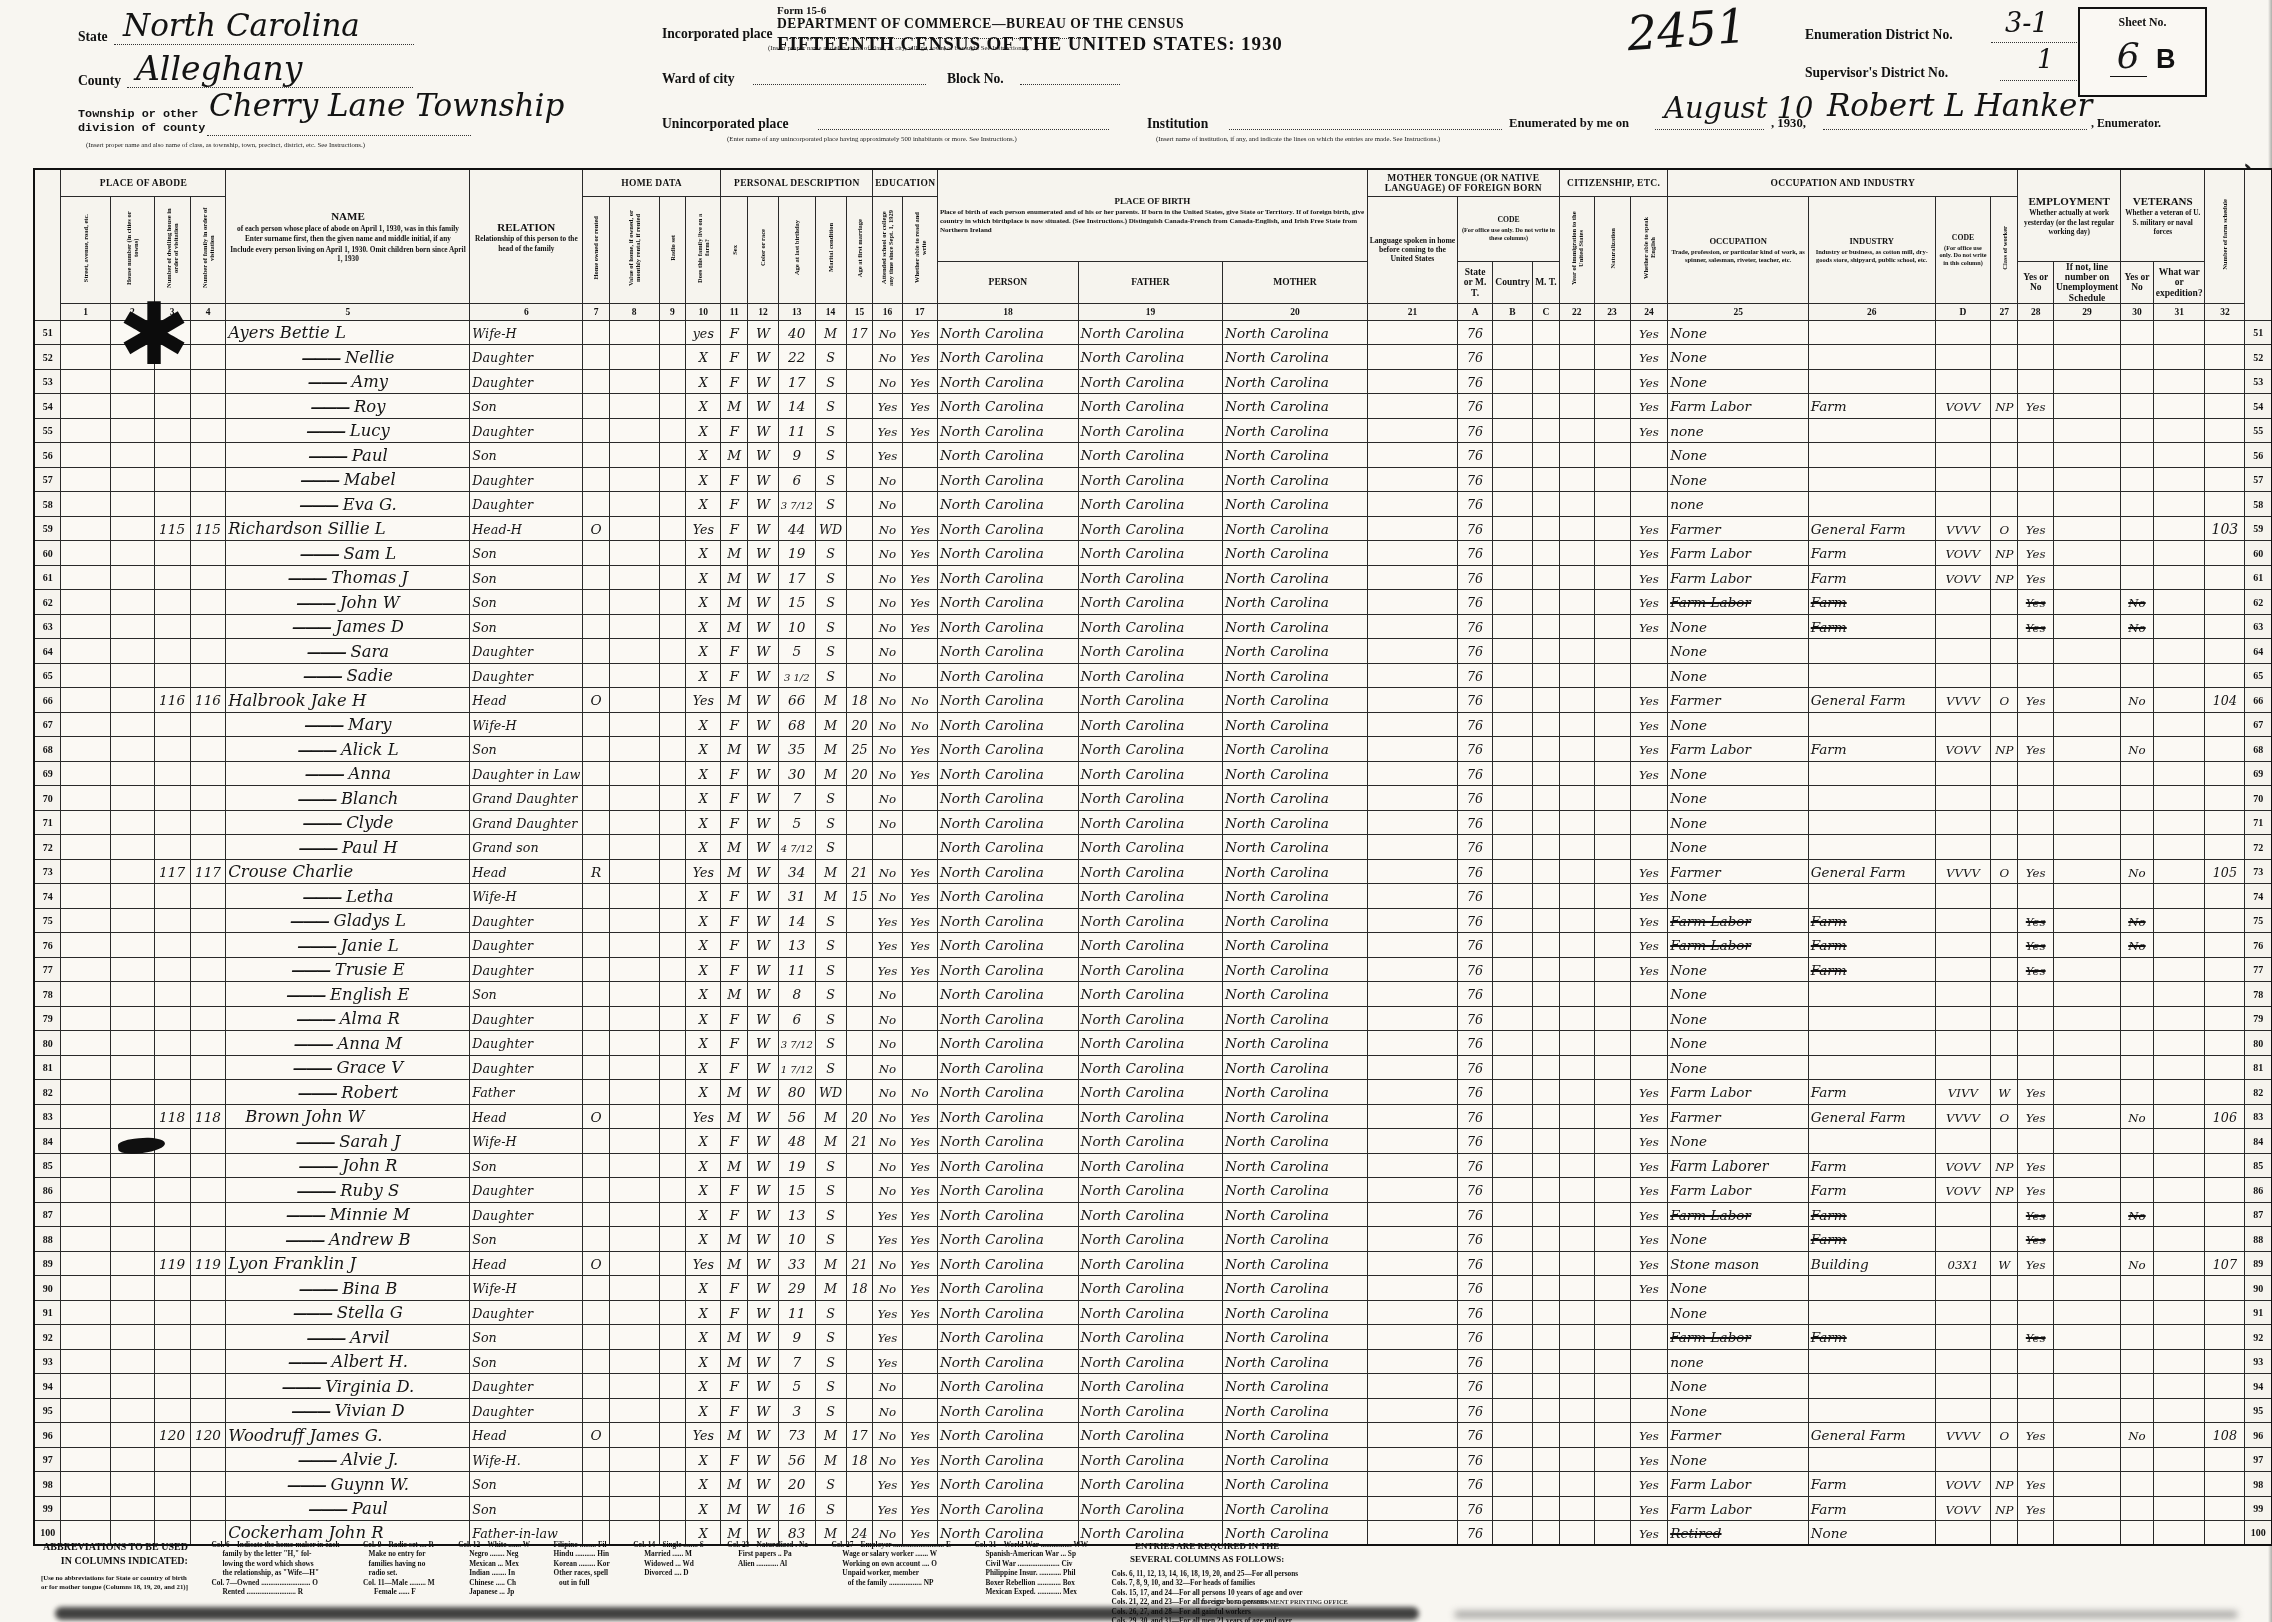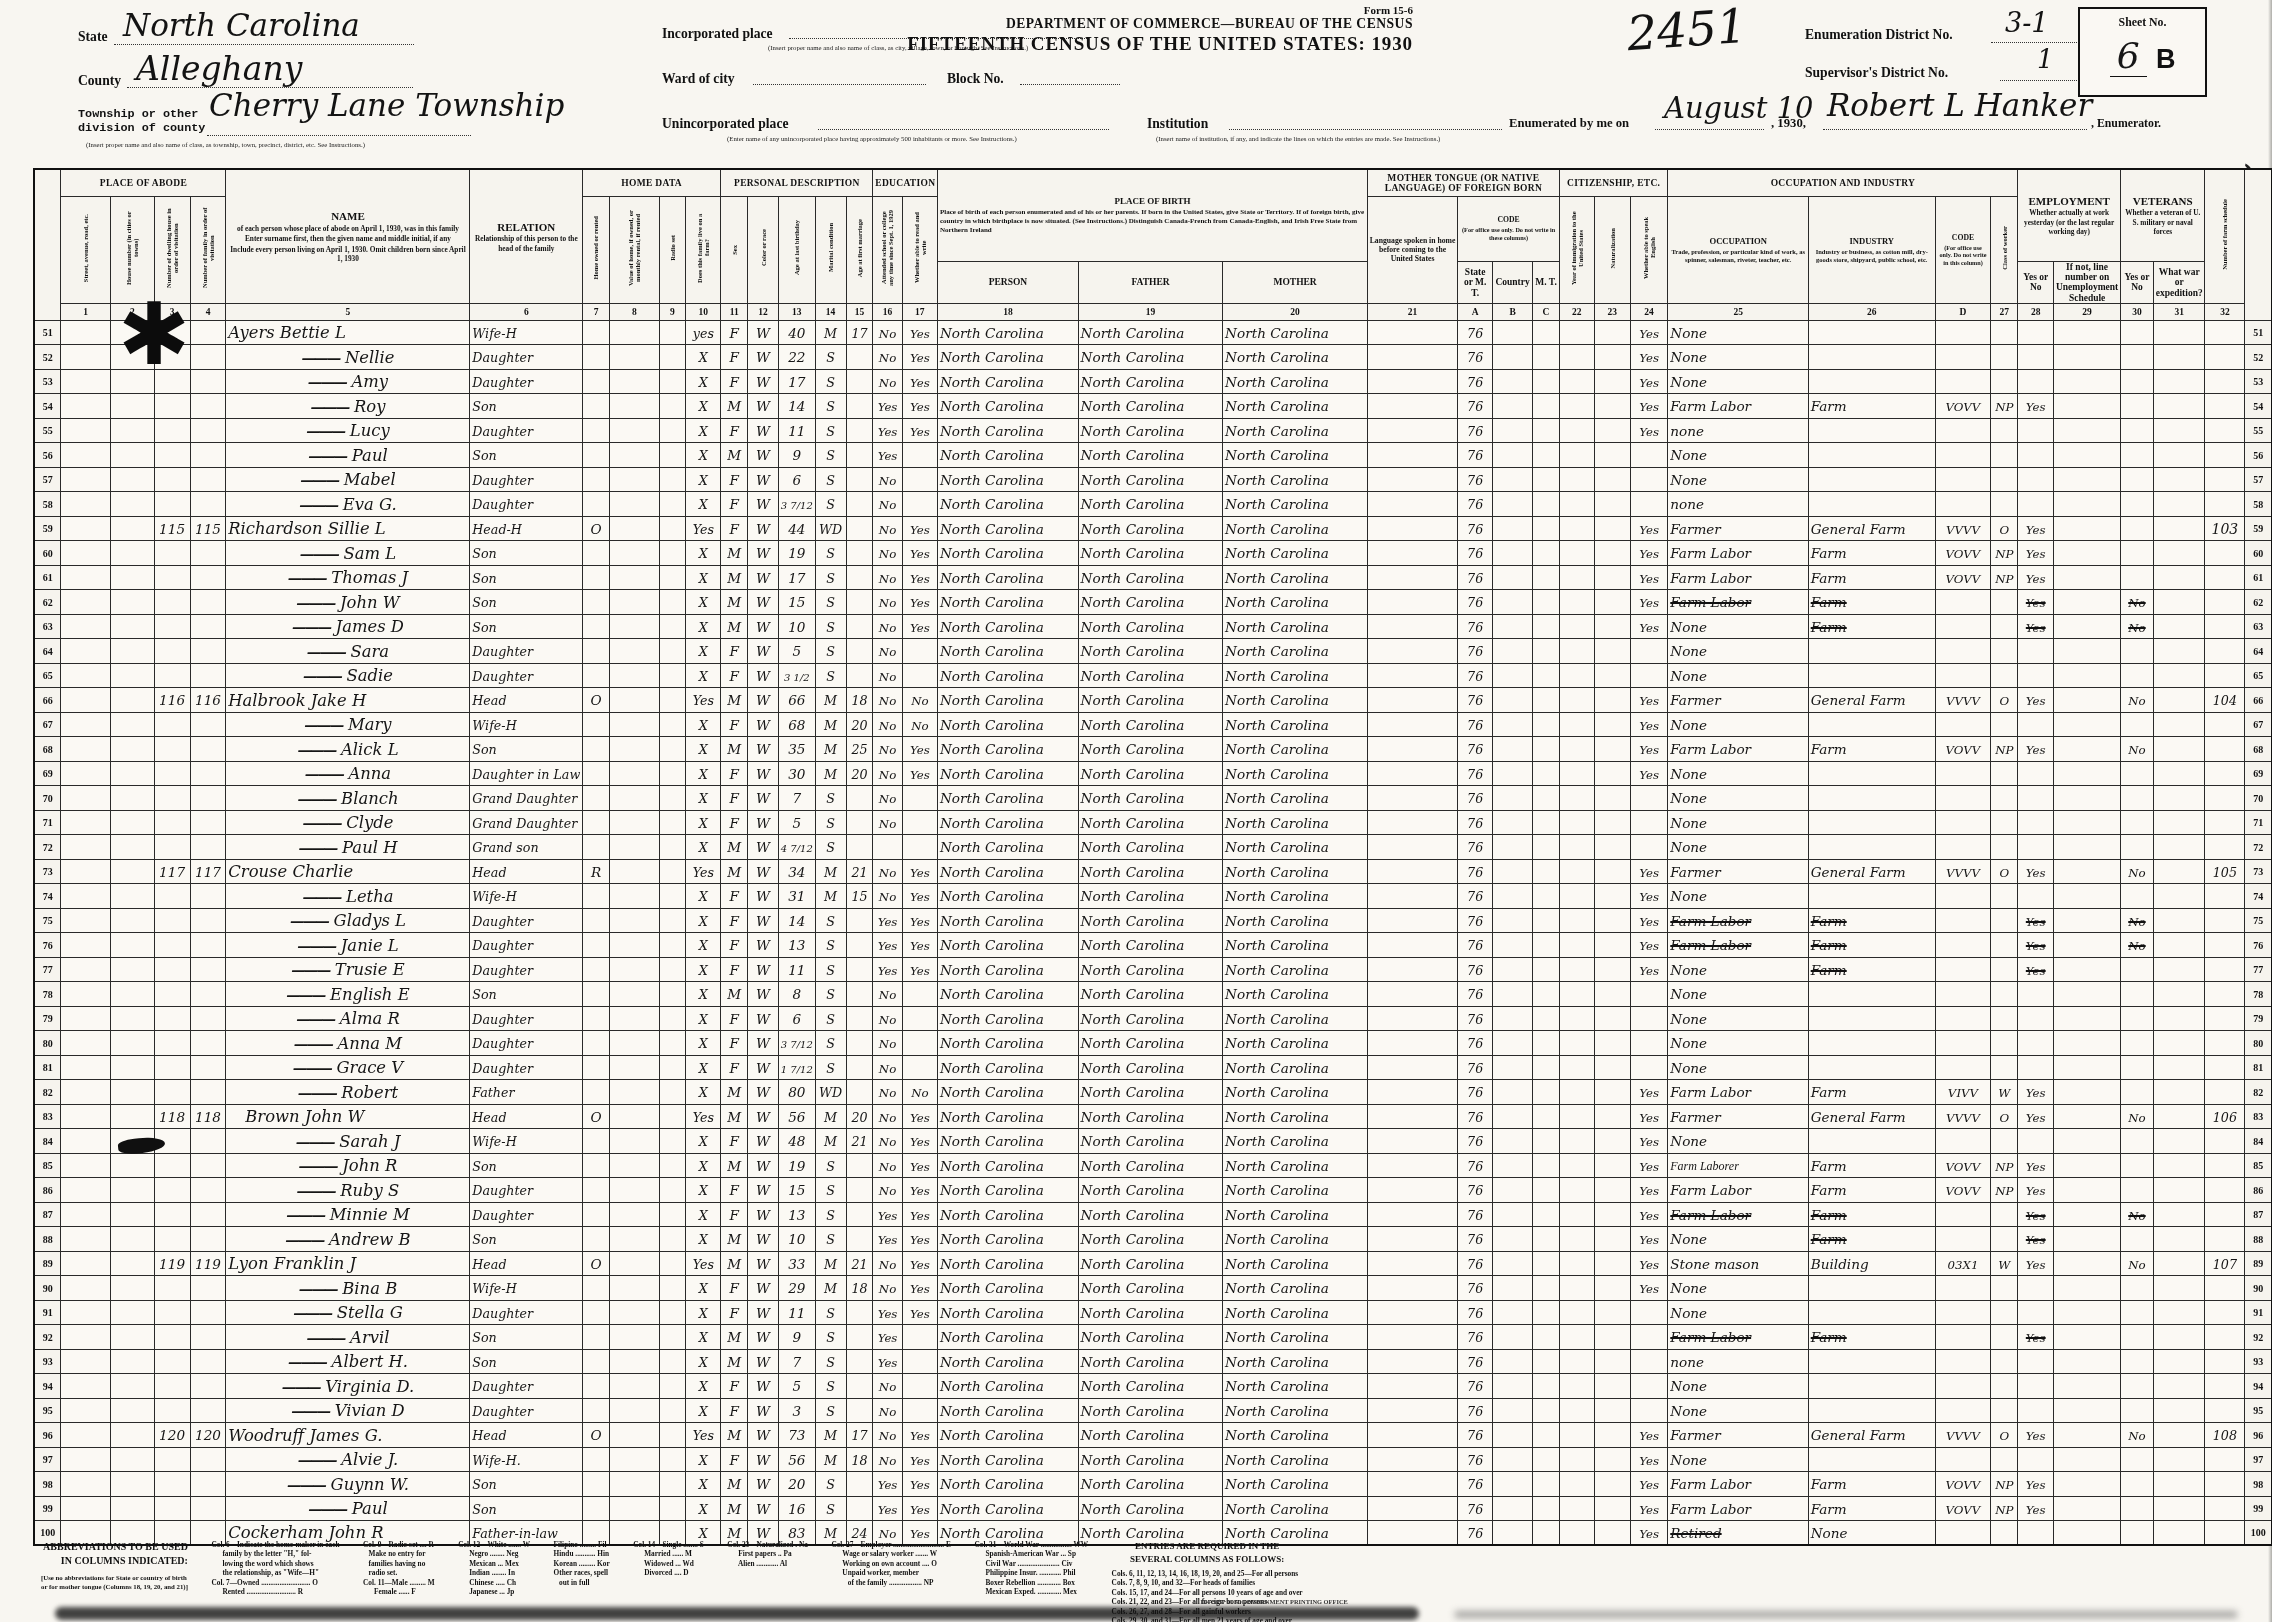--- a/index.html
+++ b/index.html
@@ -9,21 +9,21 @@
   .edge-r{position:absolute;right:0;top:0;width:5.5px;height:100%;background:linear-gradient(to left,#9a9a96,rgba(150,150,150,0));}
   .smudge{position:absolute;left:55px;top:1607px;width:1364px;height:12.7px;background:#222;filter:blur(2.7px);border-radius:7.3px;opacity:.85;}
   .smudge2{position:absolute;left:1455px;top:1611px;width:782px;height:7.3px;background:#555;filter:blur(3.6px);opacity:.5;}
   .curl{position:absolute;font-family:"DejaVu Serif",serif;font-size:47px;color:#222;font-style:italic;}
   
   .fl{position:absolute;font-size:13.6px;font-weight:bold;font-family:"Liberation Serif",serif;}
   .note{position:absolute;font-size:6.8px;font-family:"Liberation Serif",serif;color:#222;}
   .dotline{position:absolute;border-bottom:1.5px dotted #333;}
   .hw{font-family:"DejaVu Serif",serif;font-style:italic;color:#161616;}
   .hw-big{position:absolute;font-family:"DejaVu Serif",serif;font-style:italic;color:#131313;white-space:nowrap;}
-  .ctr{text-align:right;}
+  .ctr{text-align:left;}
   .title1{position:absolute;font-size:11px;font-weight:bold;font-family:"Liberation Serif",serif;}
   .title2{position:absolute;font-size:15.5px;font-weight:bold;font-family:"Liberation Serif",serif;letter-spacing:0.5px;}
   .title3{position:absolute;font-size:19px;font-weight:bold;font-family:"Liberation Serif",serif;letter-spacing:0.9px;}
   .sheetbox{position:absolute;left:2078px;top:7.3px;width:125px;height:86px;border:2.7px solid #111;background:#faf8f3;}
   .sheetbox .lbl{font-size:11.8px;font-weight:bold;font-family:"Liberation Serif",serif;text-align:center;margin-top:5.5px;}
   
   table.census{position:absolute;left:33px;top:168px;border-collapse:collapse;table-layout:fixed;
      border:2.7px solid #111;background:#fbf9f4;}
   table.census th,table.census td{border:0.9px solid #2a2a2a;padding:0 1.8px;overflow:hidden;}
   table.census th{font-family:"Liberation Serif",serif;vertical-align:middle;text-align:center;background:#f6f4ee;}
@@ -1796,21 +1796,21 @@
           <td class="b2"><span class="w" style="font-size: 13.6px;">North Carolina</span></td>
           <td><span class="w" style="font-size: 13.6px;">North Carolina</span></td>
           <td><span class="w" style="font-size: 13.6px;">North Carolina</span></td>
           <td class="c b2"></td>
           <td class="c"><span class="w" style="font-size: 12.7px;">76</span></td>
           <td class="c"></td>
           <td class="c"></td>
           <td class="c b2"></td>
           <td class="c"></td>
           <td class="c"><span class="w" style="font-size: 11.8px;">Yes</span></td>
-          <td class="b2"><span class="w" style="font-size: 12px; font-family: Liberation Serif, serif;">Farm Laborer</span></td>
+          <td class="b2"><span class="w" style="font-size: 14px;">Farm Laborer</span></td>
           <td><span class="w" style="font-size: 13.6px;">Farm</span></td>
           <td class="c"><span class="w" style="font-size: 11.8px;">VOVV</span></td>
           <td class="c"><span class="w" style="font-size: 11.8px;">NP</span></td>
           <td class="c b2"><span class="w" style="font-size: 11.8px;">Yes</span></td>
           <td class="c"></td>
           <td class="c b2"></td>
           <td class="c"></td>
           <td class="c b2"></td>
           <td class="ln b2">85</td>
         </tr>

